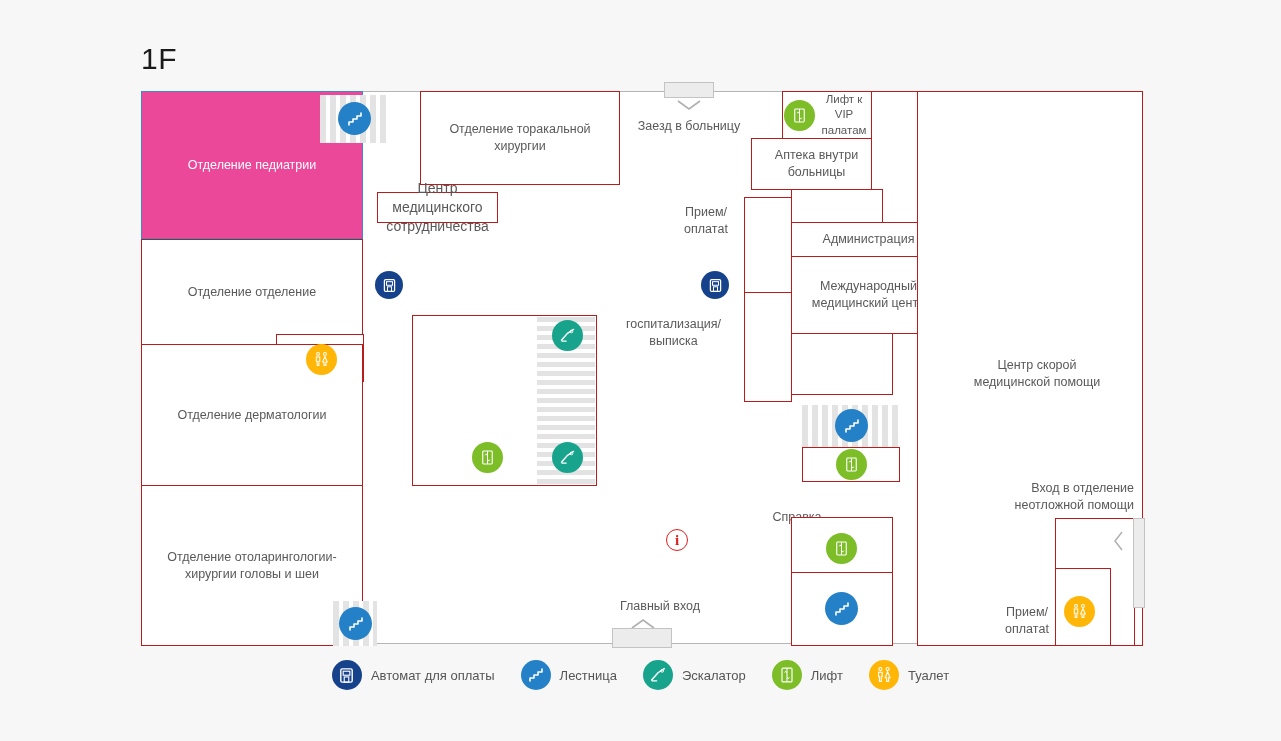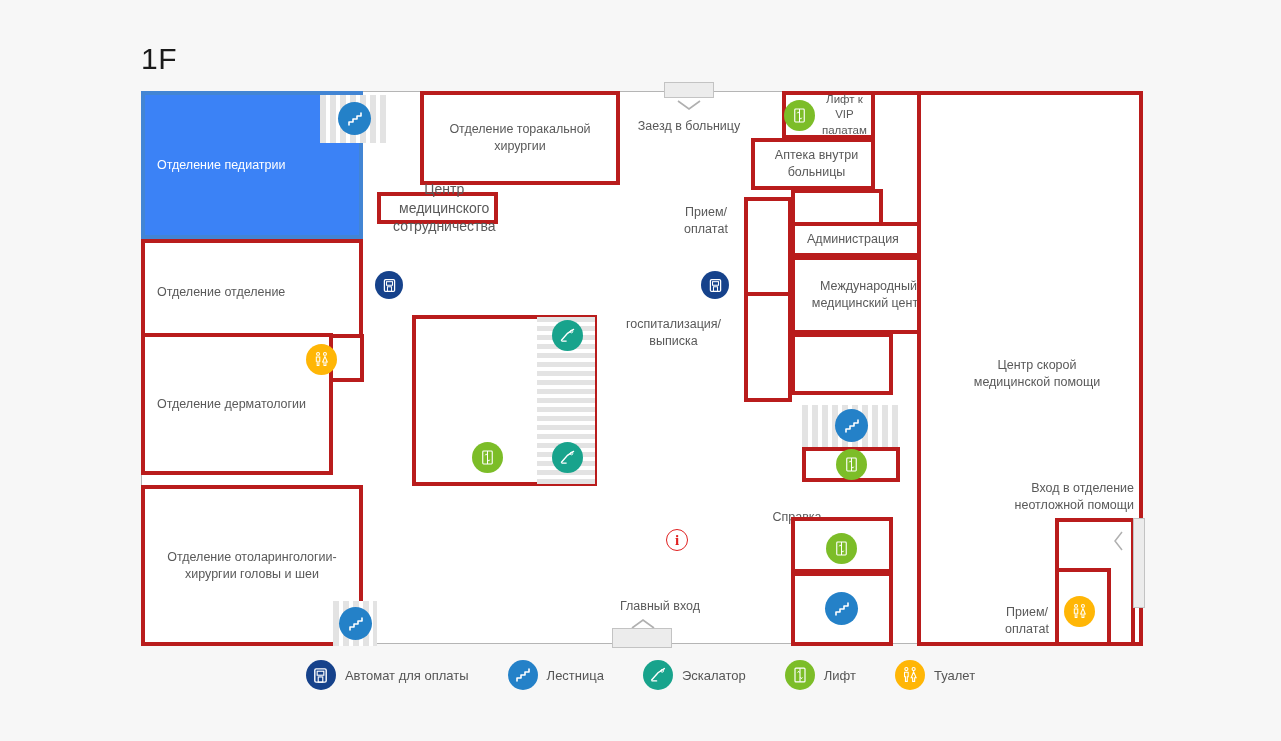--- a/index.html
+++ b/index.html
@@ -23,28 +23,28 @@
   #map-canvas {
     position: absolute; left: 141px; top: 91px;
     width: 1000px; height: 553px;
     background: #ffffff;
     border: 1px solid #b5b5b5;
   }
 
   .room {
     position: absolute;
     background: #ffffff;
-    border: 4px solid #b91c1c;
-    display: flex; align-items: center; 
+    border: 1px solid #b91c1c;
+    display: flex; align-items: center; justify-content: center;
     text-align: center;
     font-size: 12.5px; color: #595959; line-height: 1.35;
     padding: 12px;
   }
   .room.highlight {
-    background: #3b82f6; border-color: #4285D4; color: #ffffff;
+    background: #ec4899; border-color: #4285D4; color: #ffffff;
   }
 
   
   .maplabel {
     position: absolute;
     font-size: 12.5px; color: #595959; line-height: 1.35;
     text-align: center;
   }
   .maplabel.right { text-align: right; }
 
@@ -93,21 +93,21 @@
     display: flex; align-items: center; justify-content: center;
     font-family: "Liberation Serif", serif;
     font-weight: 700; font-size: 15px;
     background: #ffffff;
   }
 
   
   #legend {
     position: absolute; left: 0; right: 0; top: 660px;
     display: flex; align-items: center; justify-content: center;
-    gap: 39px;
+    gap: 26px;
   }
   .legend-item { display: flex; align-items: center; gap: 9px; }
   .legend-swatch {
     width: 30px; height: 30px; border-radius: 50%;
     display: flex; align-items: center; justify-content: center;
     flex: 0 0 auto;
   }
   .legend-text { font-size: 13px; color: #555555; white-space: nowrap; }
 </style>
 </head>
@@ -122,21 +122,21 @@
     <div class="room highlight" style="left:-1px; top:-1px; width:222px; height:148px;">
       <span>Отделение педиатрии</span>
     </div>
 
     <div class="room" style="left:-1px; top:147px; width:222px; height:106px;">
       <span>Отделение отделение</span>
     </div>
 
     <div class="room" style="left:134px; top:242px; width:88px; height:48px;"></div>
 
-    <div class="room" style="left:-1px; top:241px; width:192px; height:142px;">
+    <div class="room" style="left:-1px; top:252px; width:222px; height:142px;">
       <span>Отделение дерматологии</span>
     </div>
 
     <div class="room" style="left:-1px; top:393px; width:222px; height:161px;">
       <span style="max-width:190px;">Отделение отоларингологии-хирургии головы и шеи</span>
     </div>
 
     <div class="stairblock" style="left:178px; top:3px; width:70px; height:48px;"></div>
 
     <div class="stairblock" style="left:191px; top:509px; width:44px; height:45px;"></div>

